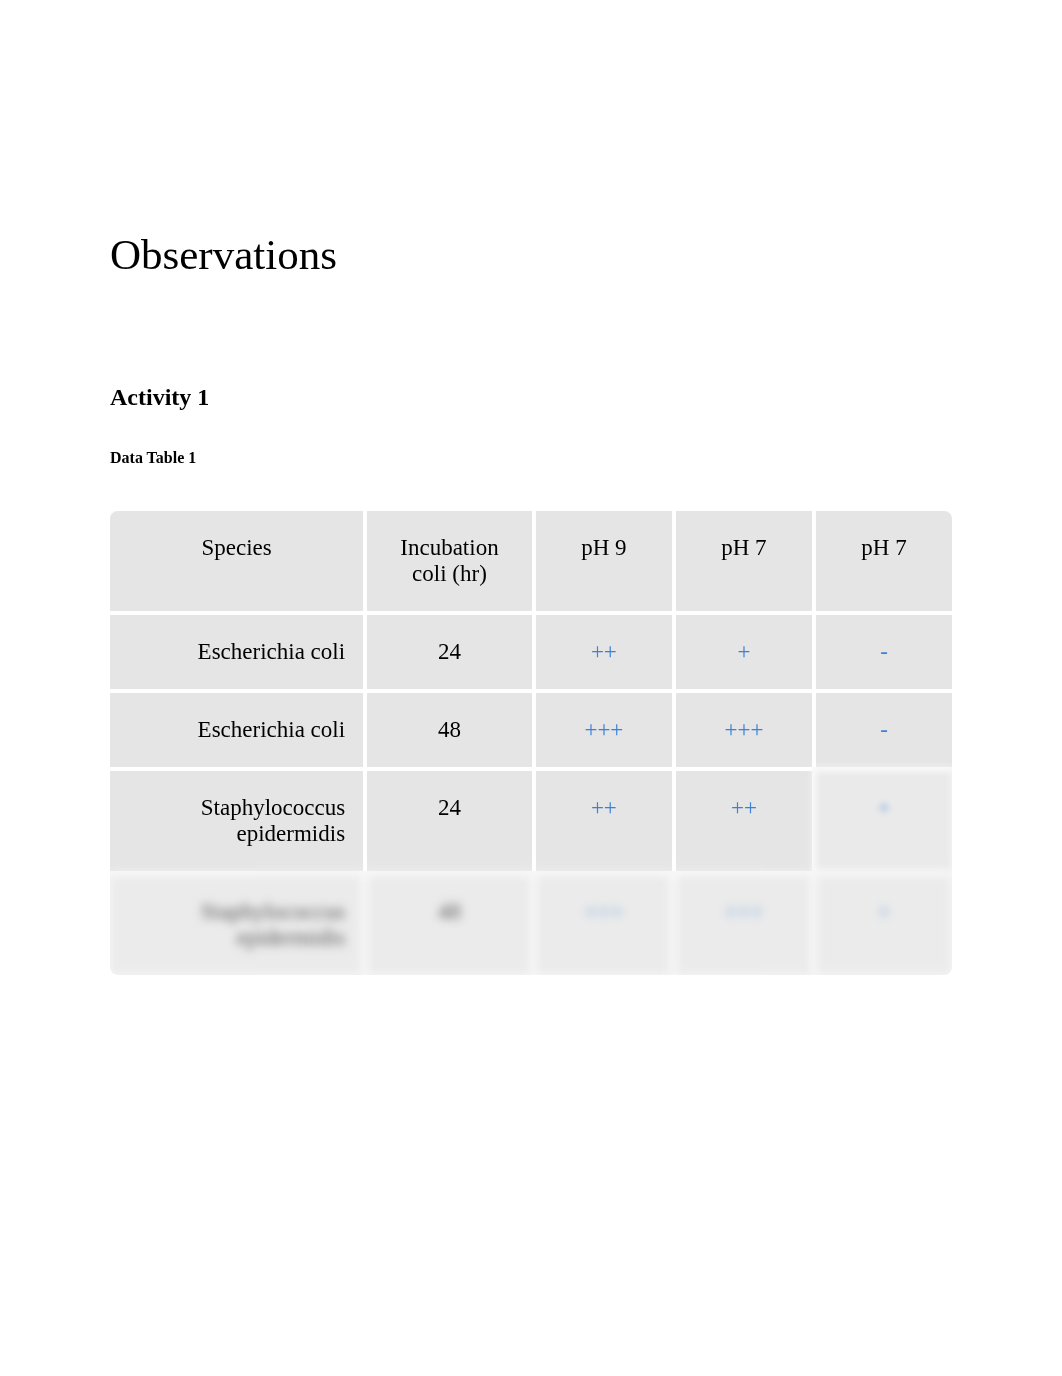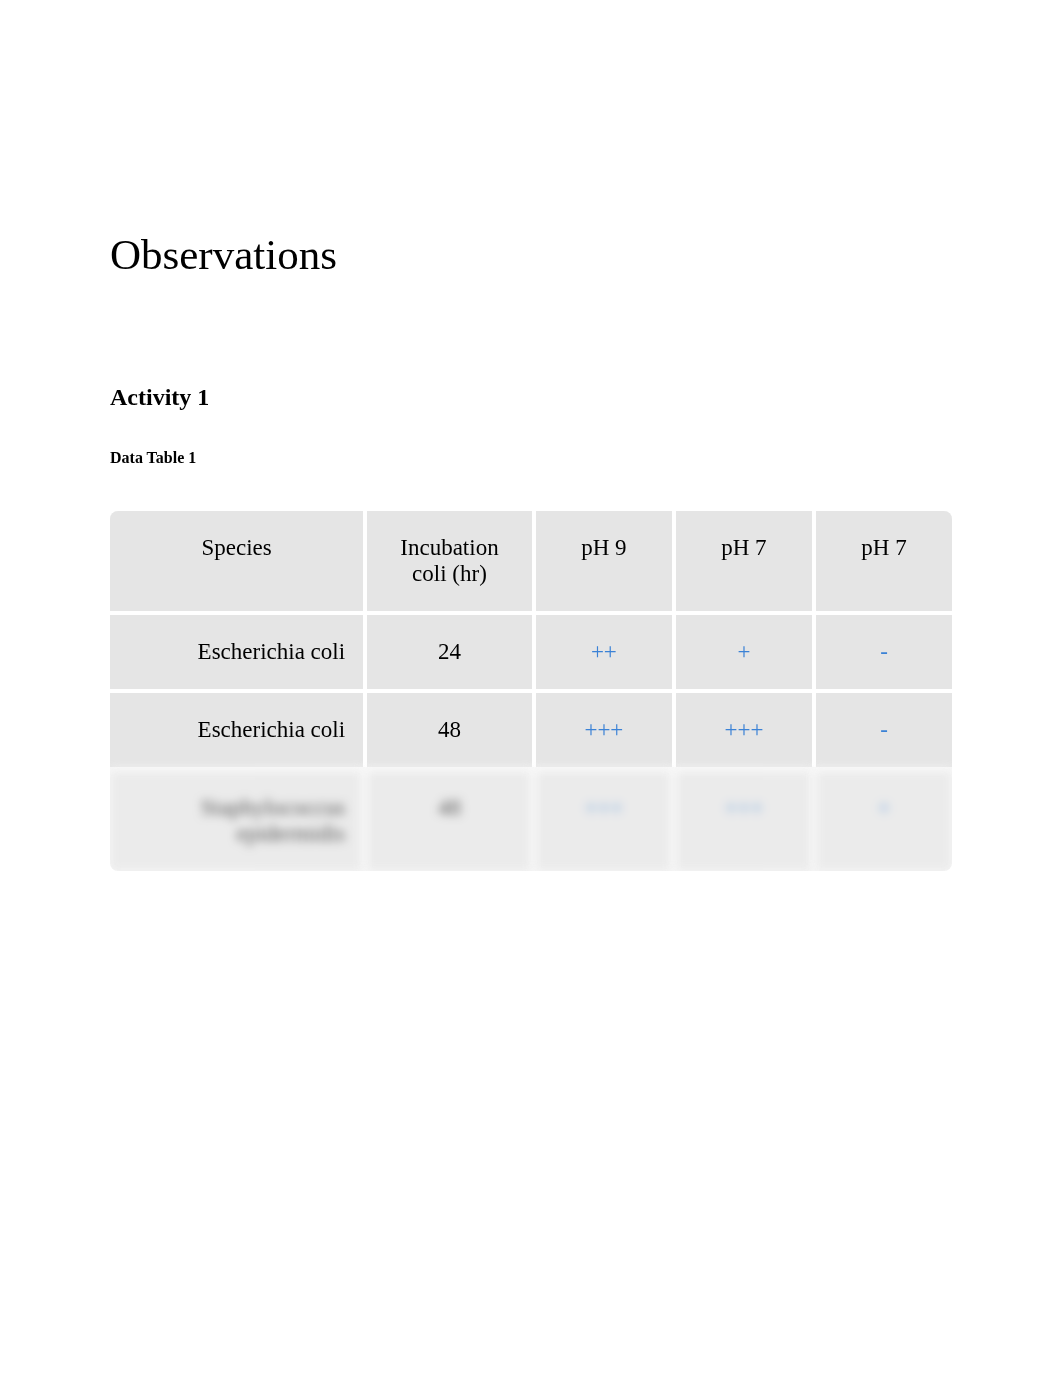--- a/index.html
+++ b/index.html
@@ -112,20 +112,27 @@
     <td class="col-ph value">+</td>
     <td class="col-ph value">-</td>
   </tr>
   <tr>
     <td class="col-species">Escherichia coli</td>
     <td class="col-incubation">48</td>
     <td class="col-ph value">+++</td>
     <td class="col-ph value">+++</td>
     <td class="col-ph value">-</td>
   </tr>
+  <tr>
+    <td class="col-species">Staphylococcus epidermidis</td>
+    <td class="col-incubation">24</td>
+    <td class="col-ph value">++</td>
+    <td class="col-ph value">++</td>
+    <td class="col-ph value slight-blur">+</td>
+  </tr>
   <tr class="blurred-row">
     <td class="col-species">Staphylococcus epidermidis</td>
     <td class="col-incubation">48</td>
     <td class="col-ph value">+++</td>
     <td class="col-ph value">+++</td>
     <td class="col-ph value">+</td>
   </tr>
 </tbody>
   </table>
 

